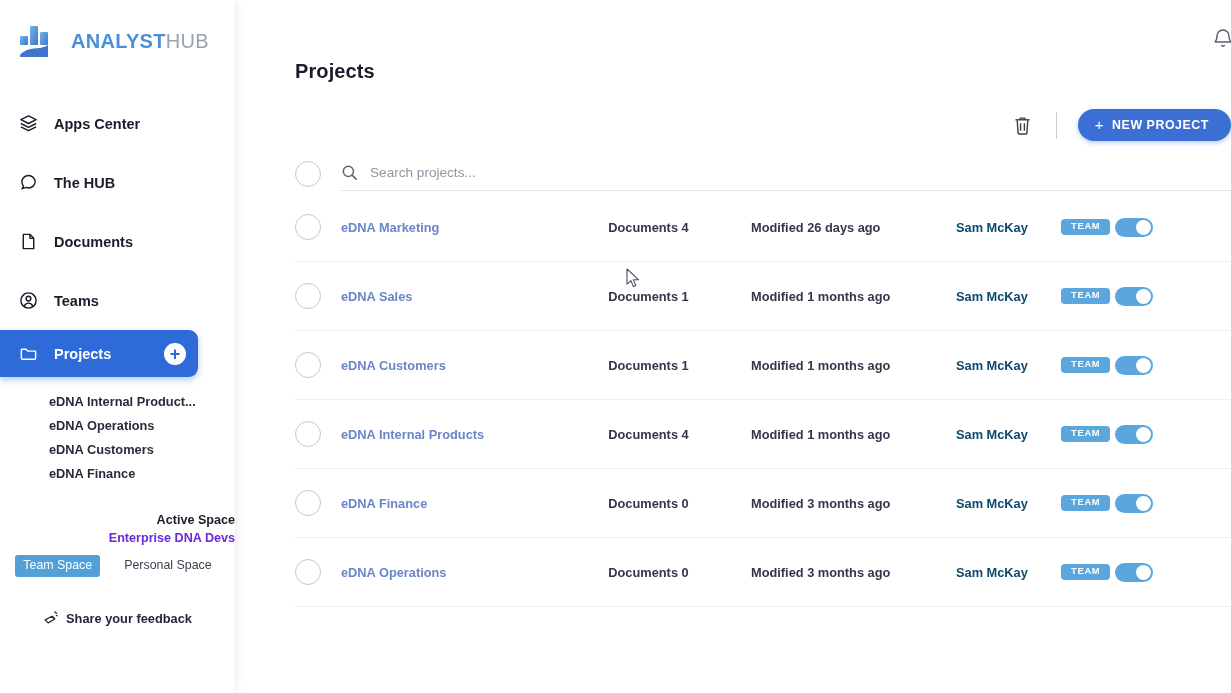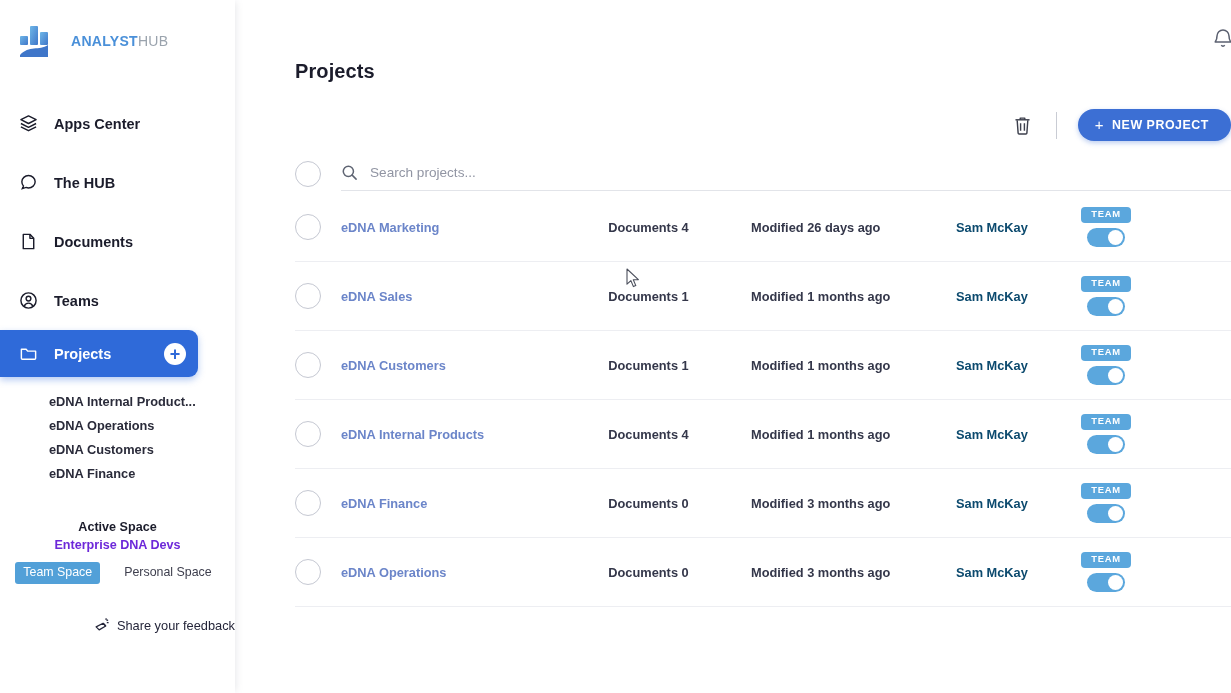--- a/index.html
+++ b/index.html
@@ -20,21 +20,21 @@
     flex: 0 0 235px;
     box-shadow: 3px 0 7px -2px rgba(120,125,145,0.18);
     z-index: 5;
   }
   .logo-row {
     display: flex; align-items: center; gap: 11px;
     padding: 22px 0 0 20px;
     height: 60px;
   }
   .logo-mark { width: 40px; height: 33px; flex: 0 0 40px; }
-  .logo-text { font-size: 14px; letter-spacing: 0.3px; line-height: 1; white-space: nowrap; }
+  .logo-text { font-size: 20px; letter-spacing: 0.3px; line-height: 1; white-space: nowrap; }
   .logo-analyst { color: #4a90d9; font-weight: 700; }
   .logo-hub { color: #9aa3ad; font-weight: 400; }
 
   .nav { margin-top: 34px; }
   .nav-item {
     display: flex; align-items: center; gap: 15px;
     height: 59px;
     padding-left: 18px;
     color: #1b1c2b;
     font-size: 14.5px;
@@ -64,33 +64,33 @@
   }
 
   .sub-list { margin-top: 13px; padding-left: 49px; }
   .sub-item {
     font-size: 12.8px; color: #2a2b3a; font-weight: 600;
     line-height: 24px; height: 24px; cursor: pointer;
     white-space: nowrap; overflow: hidden; text-overflow: ellipsis;
     max-width: 150px;
   }
 
-  .space-box { margin-top: 33px; text-align: center; }
+  .space-box { margin-top: 26px; text-align: right; }
   .space-title { font-size: 12.6px; font-weight: 700; color: #1b1c2b; line-height: 17px; }
   .space-name { font-size: 12.6px; font-weight: 700; color: #6d28d9; line-height: 19px; cursor:pointer; }
   .space-tabs { display: flex; justify-content: center; gap: 16px; margin-top: 7px; }
   .space-tab {
     font-size: 12.4px; padding: 4px 8px; border-radius: 3px;
     color: #3d3e4d; cursor: pointer; line-height: 1.1;
   }
   .space-tab.sel { background: #52a0d8; color: #ffffff; }
 
   .feedback {
-    display: flex; align-items: center; justify-content: flex-end; gap: 7px;
-    margin-top: 32px; font-size: 12.8px; color: #25263a; cursor: pointer;
+    display: flex; align-items: center; justify-content: center; gap: 7px;
+    margin-top: 32px; font-size: 12.8px; color: #25263a; cursor: pointer; font-weight: bold;
   }
 
   
   .main { position: relative; flex: 1; height: 693px; background: #ffffff; }
 
   .bell { position: absolute; top: 26px; right: -3px; color: #5b6070; }
 
   .page-title {
     position: absolute; left: 60px; top: 60px;
     font-size: 20px; font-weight: 700; color: #1b1c2b; letter-spacing: .1px;
@@ -144,21 +144,21 @@
   }
   .c-check { flex: 0 0 26px; }
   .c-name {
     flex: 0 0 205px; margin-left: 20px;
     font-size: 12.8px; color: #6b85c9; font-weight: 600; cursor: pointer;
     white-space: nowrap;
   }
   .c-docs { flex: 0 0 205px; font-size: 12.8px; color: #34374a; font-weight: 600; text-align: center; }
   .c-mod  { flex: 0 0 205px; font-size: 12.8px; color: #34374a; font-weight: 600; }
   .c-owner{ flex: 0 0 105px; font-size: 12.8px; color: #0c4a6e; font-weight: 600; }
-  .c-share{ flex: 0 0 90px; display: flex; flex-direction: column; align-items: center; gap: 5px; }
+  .c-share{ flex: 0 0 90px; display: flex; flex-direction: row; align-items: center; gap: 5px; }
 
   .team-badge {
     background: #5ba7dd; color: #fff;
     font-size: 9.4px; font-weight: 700; letter-spacing: .7px;
     padding: 2px 10px 3px; border-radius: 4px; line-height: 1.1;
   }
   .toggle {
     width: 38px; height: 19px; border-radius: 11px;
     background: #5ba7dd; position: relative; cursor: pointer;
   }

